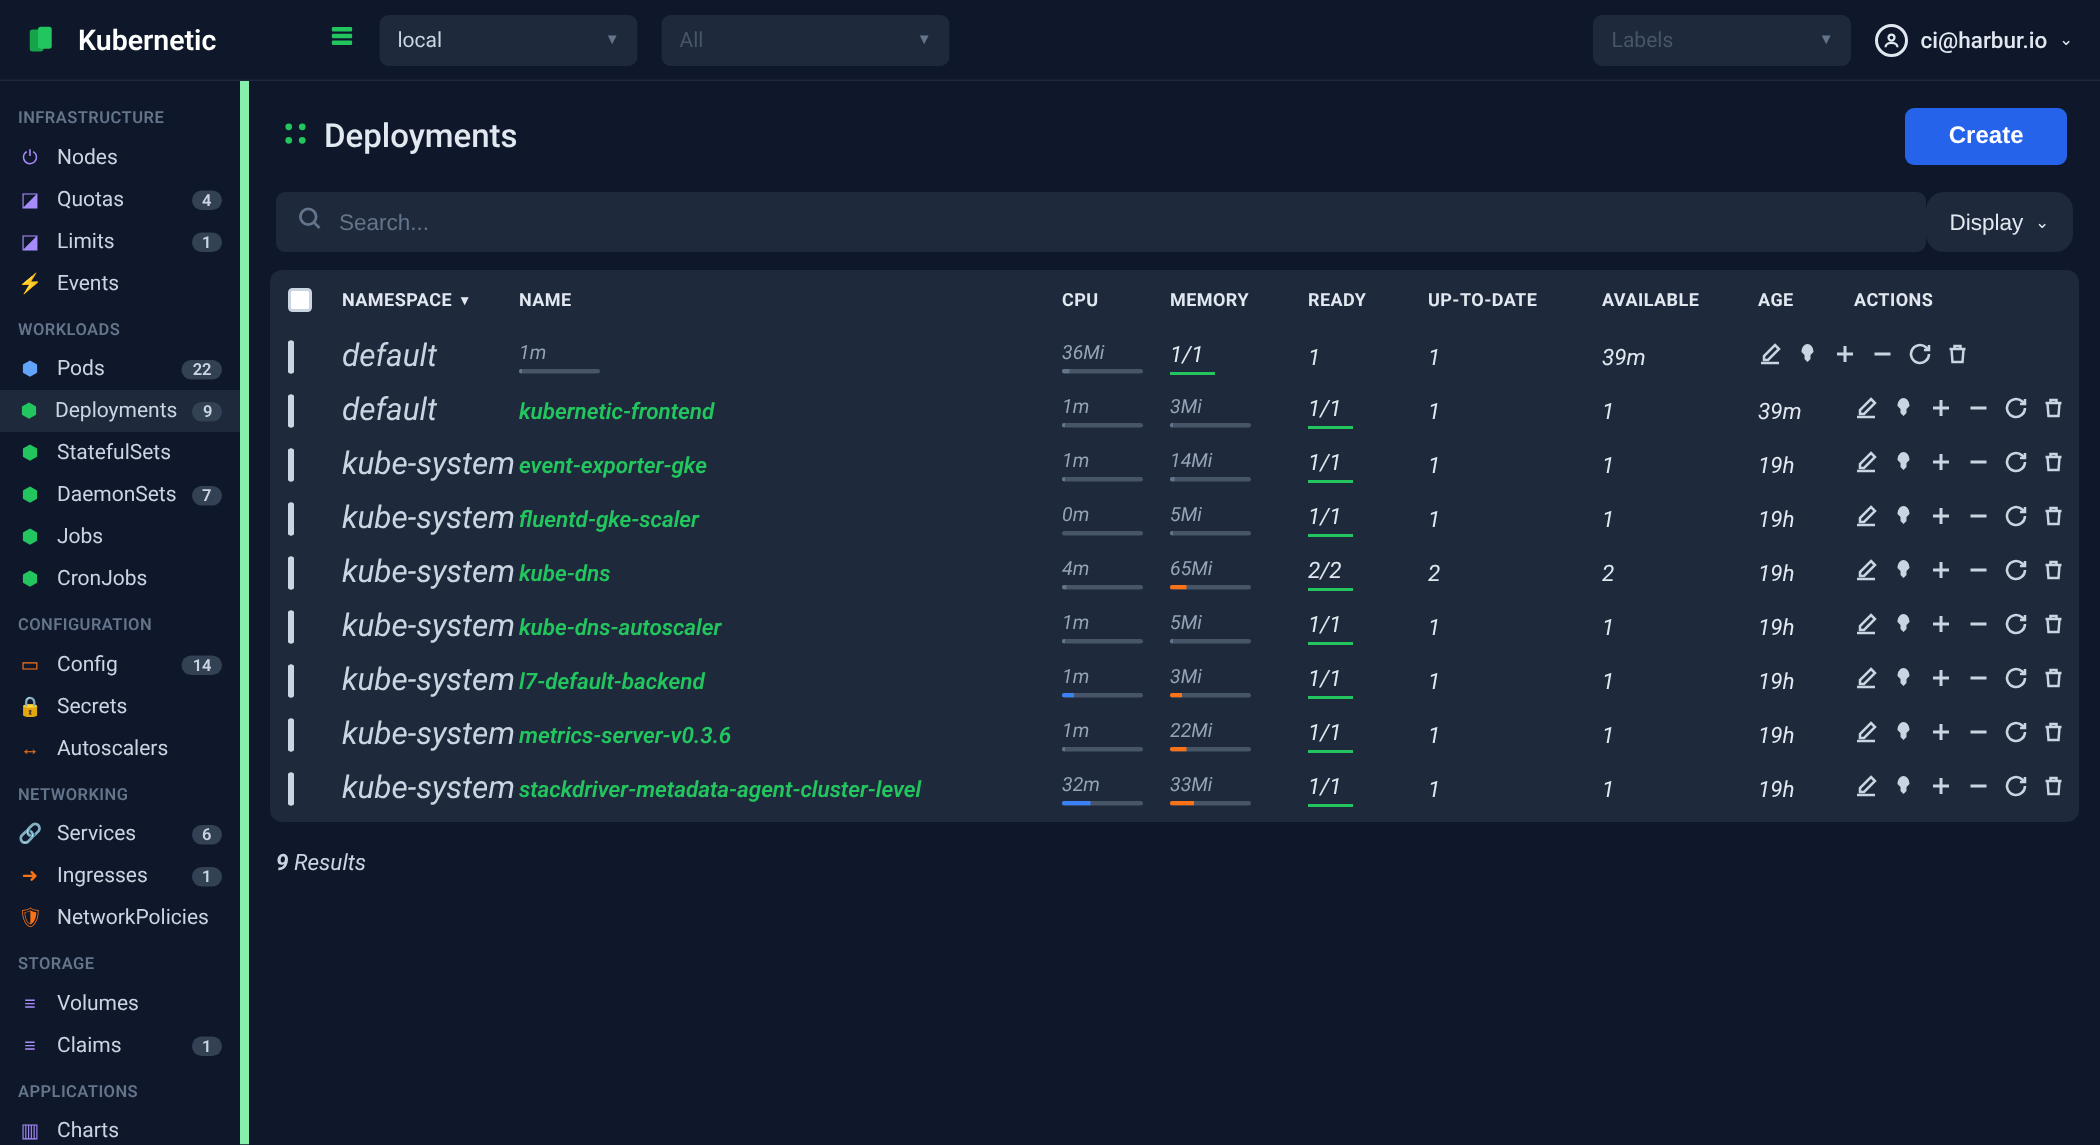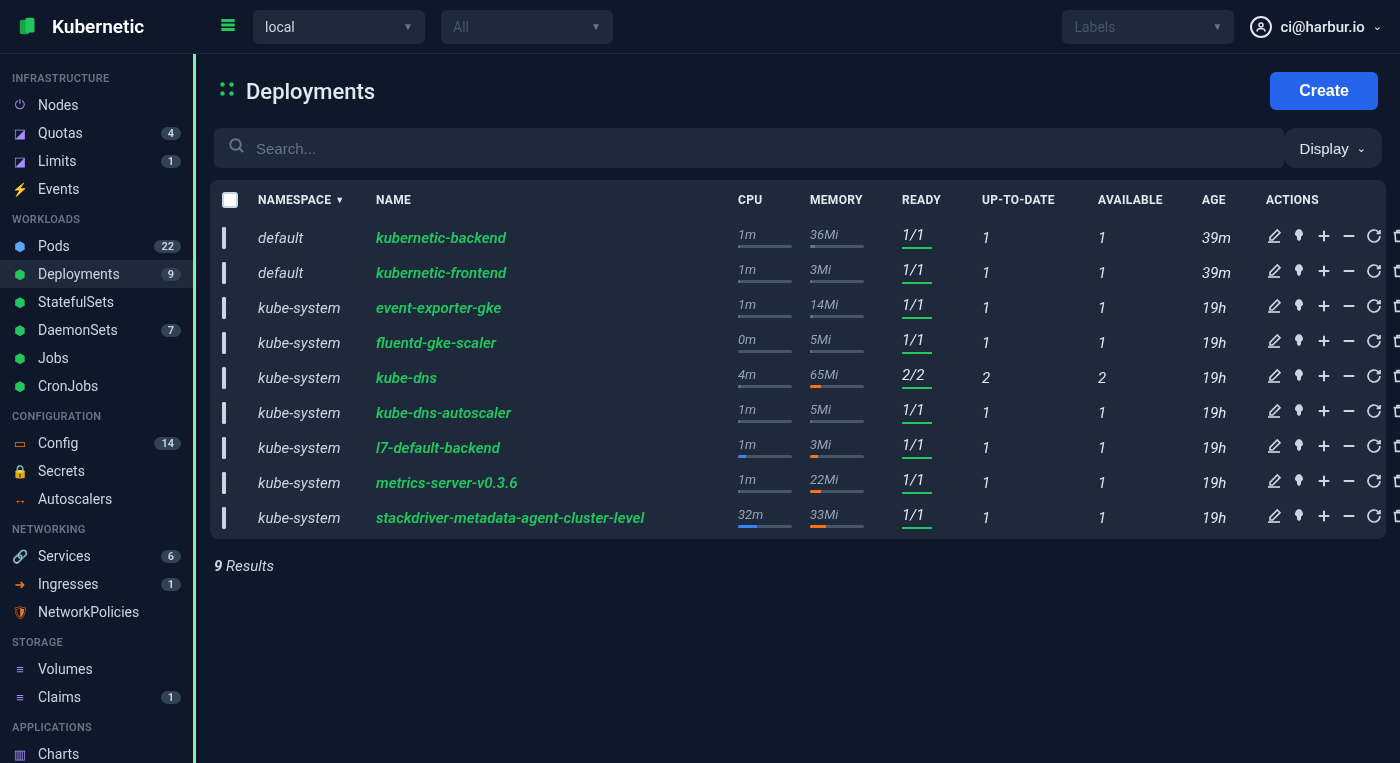--- a/index.html
+++ b/index.html
@@ -23,29 +23,29 @@
 .logo-icon { width: 22px; height: 22px; display: flex; }
 .logo-text { font-size: 19px; font-weight: 600; color: #fff; }
 .cluster-icon { color: #22c55e; font-size: 18px; }
 .dropdown {
   background: #1e293b; border-radius: 6px; height: 34px; padding: 0 12px;
   display: flex; align-items: center; justify-content: space-between;
   color: #cbd5e1; font-size: 14px; cursor: pointer;
 }
 .dropdown .chev { color: #64748b; font-size: 10px; }
 .dd-context { width: 172px; }
-.dd-namespace { width: 172px; color: #475569; }
+.dd-namespace { width: 192px; color: #475569; }
 .dd-labels { width: 172px; color: #475569; margin-left: auto; }
 .user-area { display: flex; align-items: center; gap: 8px; color: #e2e8f0; font-size: 15px; font-weight: 500; cursor: pointer; }
 .user-icon { width: 22px; height: 22px; border: 2px solid #e2e8f0; border-radius: 50%; display: flex; align-items: center; justify-content: center; font-size: 12px; }
 
 .layout { display: flex; height: calc(100% - 54px); }
 .sidebar {
-  width: 196px; background: #0f172a; padding: 8px 0; overflow-y: auto;
-  border-right: 3px solid #86efac;
+  width: 166px; background: #0f172a; padding: 8px 0; overflow-y: auto;
+  border-right: 6px solid #86efac;
 }
 .sidebar::-webkit-scrollbar { width: 4px; }
 .sidebar::-webkit-scrollbar-thumb { background: #334155; }
 .section-title {
   color: #64748b; font-size: 11px; font-weight: 600; letter-spacing: 0.3px;
   padding: 10px 12px 6px;
 }
 .sidebar-item {
   display: flex; align-items: center; padding: 6px 12px; gap: 10px;
   color: #cbd5e1; font-size: 14px; cursor: pointer;
@@ -91,21 +91,21 @@
 .thead > div { display: flex; align-items: center; gap: 4px; }
 .trow {
   display: grid;
   grid-template-columns: 40px 118px 362px 72px 92px 80px 116px 104px 64px 1fr;
   padding: 6px 8px; align-items: center; font-size: 15px;
 }
 .chk {
   width: 16px; height: 16px; border: 2px solid #cbd5e1; border-radius: 3px;
   background: #fff; cursor: pointer; margin-left: 4px;
 }
-.ns { font-style: italic; color: #cbd5e1; font-size: 15px; }
+.ns { font-style: italic; color: #cbd5e1; font-size: 21px; }
 .name { font-style: italic; font-weight: 600; color: #22c55e; font-size: 15px; }
 .metric { font-style: italic; color: #94a3b8; font-size: 13px; }
 .bar { width: 54px; height: 3px; background: #475569; border-radius: 2px; margin-top: 3px; position: relative; overflow: hidden; }
 .bar-fill { height: 100%; position: absolute; left: 0; top: 0; }
 .ready-cell { display: flex; flex-direction: column; align-items: flex-start; }
 .ready-val { font-style: italic; color: #e2e8f0; font-size: 15px; }
 .ready-bar { width: 30px; height: 2px; background: #22c55e; margin-top: 3px; }
 .num { font-style: italic; color: #e2e8f0; font-size: 15px; }
 .actions { display: flex; gap: 9px; color: #cbd5e1; font-size: 15px; }
 .actions span { cursor: pointer; }
@@ -306,21 +306,20 @@
         <div>READY</div>
         <div>UP-TO-DATE</div>
         <div>AVAILABLE</div>
         <div>AGE</div>
         <div>ACTIONS</div>
       </div>
       <div id="tbody">
           <div class="trow">
             <div><span class="chk"></span></div>
             <div class="ns">default</div>
-            <div class="name">kubernetic-backend</div>
             <div>
               <div class="metric">1m</div>
               <div class="bar">
                 <div class="bar-fill" style="width:3%;background:#64748b"></div>
               </div>
             </div>
             <div>
               <div class="metric">36Mi</div>
               <div class="bar">
                 <div class="bar-fill" style="width:10%;background:#64748b"></div>

